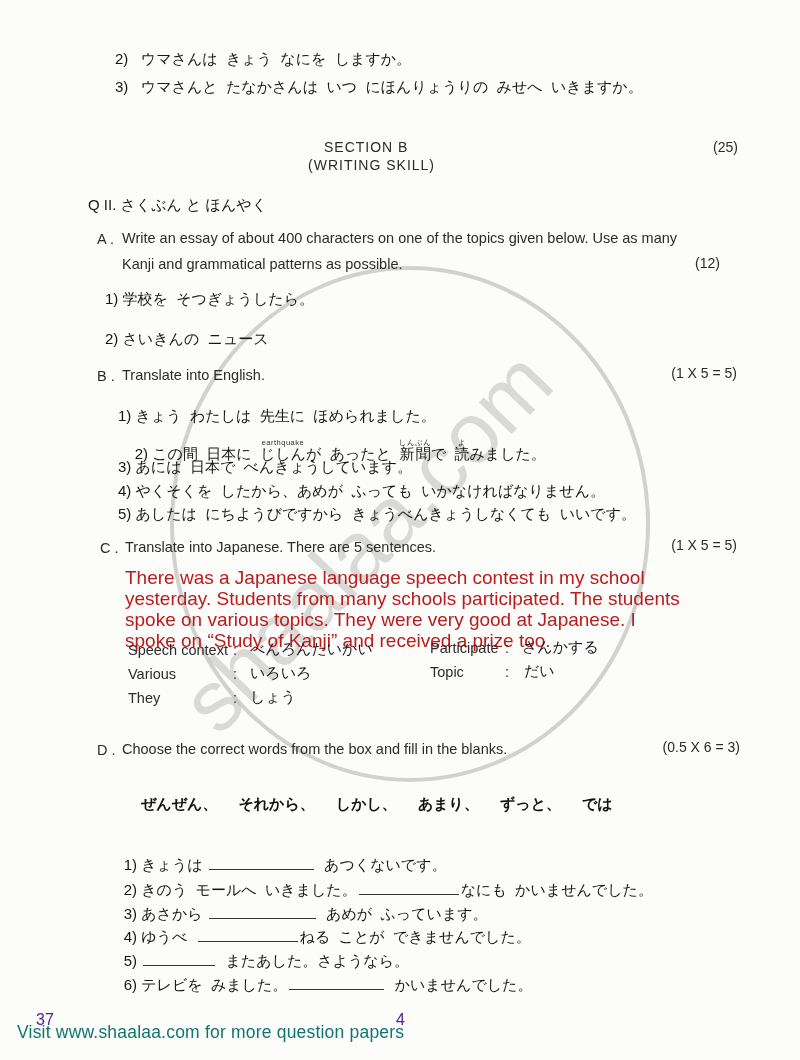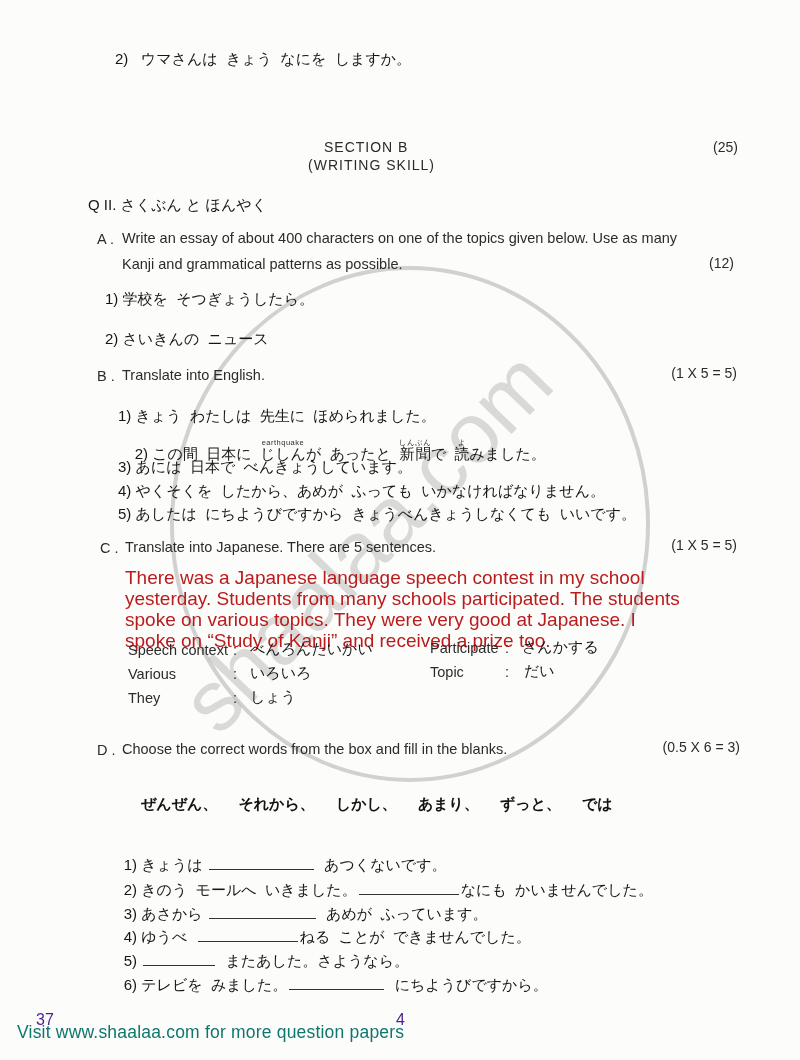--- a/index.html
+++ b/index.html
@@ -40,31 +40,32 @@
 <body>
 
 <div class="page">
 
   <svg class="watermark-svg" width="800" height="1060">
     <ellipse cx="410" cy="524" rx="238" ry="256" fill="none" stroke="#c9c9c9" stroke-width="4" opacity="0.85"></ellipse>
     <text x="388" y="562" transform="rotate(-46 388 562)" text-anchor="middle" font-size="86" fill="#bdbdbd" opacity="0.55" font-family="Liberation Sans, DejaVu Sans, sans-serif">shaalaa.com</text>
   </svg>
 
   <div class="abs jp" style="left:115px; top:50px;">2)   ウマさんは  きょう  なにを  しますか。</div>
+  <div class="abs jp" style="left:115px; top:78px;">3)   ウマさんと  たなかさんは  いつ  にほんりょうりの  みせへ  いきますか。</div>
 
   <div class="abs sec-head" style="left:324px; top:139px;">SECTION B</div>
   <div class="abs marks" style="right:62px; top:139px;">(25)</div>
   <div class="abs sec-head" style="left:308px; top:157px;">(WRITING SKILL)</div>
 
   <div class="abs jp" style="left:88px; top:196px;">Q II. さくぶん と ほんやく</div>
 
   <div class="abs label" style="left:97px;  top:231px;">A .</div>
   <div class="abs en" style="left:122px; top:230px;">Write an essay of about 400 characters on one of the topics given below. Use as many</div>
   <div class="abs en" style="left:122px; top:256px;">Kanji and grammatical patterns as possible.</div>
-  <div class="abs marks" style="right:66px; top:255px;">(12)</div>
+  <div class="abs marks" style="right:80px; top:255px;">(12)</div>
   <div class="abs jp" style="left:105px; top:290px;">1) 学校を  そつぎょうしたら。</div>
   <div class="abs jp" style="left:105px; top:330px;">2) さいきんの  ニュース</div>
 
   <div class="abs label" style="left:97px;  top:368px;">B .</div>
   <div class="abs en" style="left:122px; top:367px;">Translate into English.</div>
   <div class="abs marks" style="right:63px; top:365px;">(1 X 5 = 5)</div>
 
   <div class="abs jp" style="left:118px; top:407px;">1) きょう  わたしは  先生に  ほめられました。</div>
 
   <div class="abs jp" style="left:118px; top:423px;">
@@ -123,20 +124,20 @@
   <div class="abs jp" style="left:107px; top:888px;">
     <span>3) あさから </span><span class="blank" style="width:107px;"></span><span>  あめが  ふっています。</span>
   </div>
   <div class="abs jp" style="left:107px; top:911px;">
     <span>4) ゆうべ  </span><span class="blank" style="width:100px;"></span><span>ねる  ことが  できませんでした。</span>
   </div>
   <div class="abs jp" style="left:107px; top:935px;">
     <span>5) </span><span class="blank" style="width:72px;"></span><span>  またあした。さようなら。</span>
   </div>
   <div class="abs jp" style="left:107px; top:959px;">
-    <span>6) テレビを  みました。</span><span class="blank" style="width:95px;"></span><span>  にちようびですから。</span>
+    <span>6) テレビを  みました。</span><span class="blank" style="width:95px;"></span><span>  かいませんでした。</span>
   </div>
 
   <div class="abs pgnum" style="left:36px;  top:1011px;">37</div>
   <div class="abs pgnum" style="left:396px; top:1011px;">4</div>
   <div class="abs footer-txt" style="left:17px;  top:1022px;">Visit www.shaalaa.com for more question papers</div>
 
 </div>
 
 </body></html>

